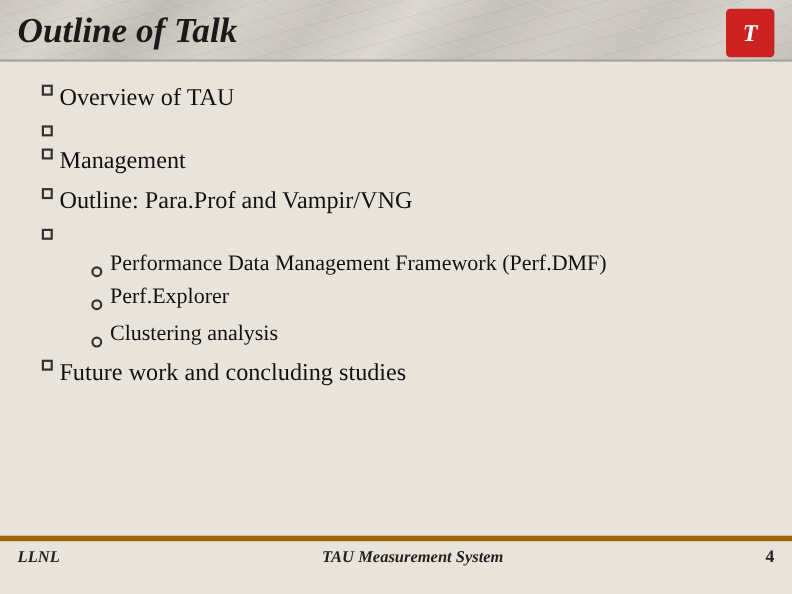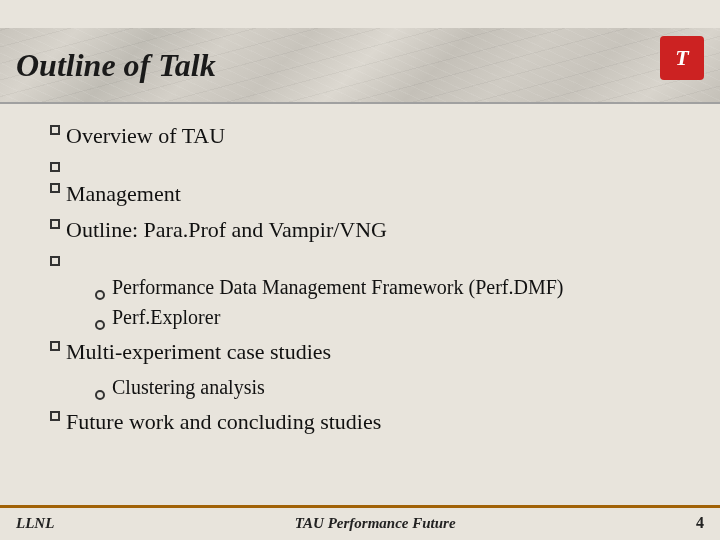--- a/index.html
+++ b/index.html
@@ -18,31 +18,30 @@
       height: 540px;
       background: #e8e4dc;
       position: relative;
       display: flex;
       flex-direction: column;
     }
 
     
     .header {
       width: 100%;
-      height: 76px;
+      height: 56px;
       background: linear-gradient(135deg,
         #c8c4bc 0%, #d8d4cc 10%, #c0bdb5 20%, #d4d0c8 30%,
         #c8c4bc 40%, #dcd8d0 50%, #c4c0b8 60%, #d0ccc4 70%,
         #c8c4bc 80%, #d8d4cc 90%, #c4c0b8 100%);
       position: relative;
       display: flex;
       align-items: center;
       padding: 8px 16px;
       border-bottom: 2px solid #a0a0a0;
-      margin-top: 28px;
     }
 
     
     .header::before {
       content: '';
       position: absolute;
       top: 0; left: 0; right: 0; bottom: 0;
       background:
         repeating-linear-gradient(
           25deg,
@@ -83,21 +82,21 @@
     .header-logo span {
       color: white;
       font-size: 22px;
       font-weight: bold;
       font-style: italic;
       font-family: 'Times New Roman', serif;
     }
 
     .content {
       flex: 1;
-      padding: 18px 32px 10px 44px;
+      padding: 18px 32px 10px 32px;
       display: flex;
       flex-direction: column;
       gap: 0;
     }
 
     .bullet-item {
       display: flex;
       align-items: flex-start;
       margin-bottom: 8px;
       font-size: 22px;
@@ -160,22 +159,22 @@
     .sub-text {
       font-size: 20px;
       color: #111;
       line-height: 1.3;
     }
 
     .footer {
       display: flex;
       justify-content: space-between;
       align-items: center;
-      padding: 6px 16px 8px 16px;
-      border-top: 3px solid #a16207;
+      padding: 6px 16px 24px 16px;
+      border-top: 5px solid #a16207;
     }
 
     .footer-left {
       font-size: 15px;
       font-weight: bold;
       color: #222;
       font-style: italic;
     }
 
     .footer-center {
@@ -246,26 +245,20 @@
         <span class="sub-text">Performance Data Management Framework (Perf.DMF)</span>
       </div>
       <div class="sub-item">
         <div class="sub-marker">
           <span class="sub-circle"></span>
         </div>
         <span class="sub-text">Perf.Explorer</span>
       </div>
     </div>
 
-    <div class="bullet-item">
-      <div class="bullet-marker">
-        <span class="bullet-square"></span>
-      </div>
-      <span class="bullet-text">Multi-experiment case studies</span>
-    </div>
 
     <div class="sub-items">
       <div class="sub-item">
         <div class="sub-marker">
           <span class="sub-circle"></span>
         </div>
         <span class="sub-text">Clustering analysis</span>
       </div>
     </div>
 
@@ -273,17 +266,17 @@
       <div class="bullet-marker">
         <span class="bullet-square"></span>
       </div>
       <span class="bullet-text">Future work and concluding studies</span>
     </div>
 
   </div>
 
   <div class="footer">
     <span class="footer-left">LLNL</span>
-    <span class="footer-center">TAU Performance Future</span>
+    <span class="footer-center">TAU Measurement System</span>
     <span class="footer-right">4</span>
   </div>
 
 </div>
 
 </body></html>

